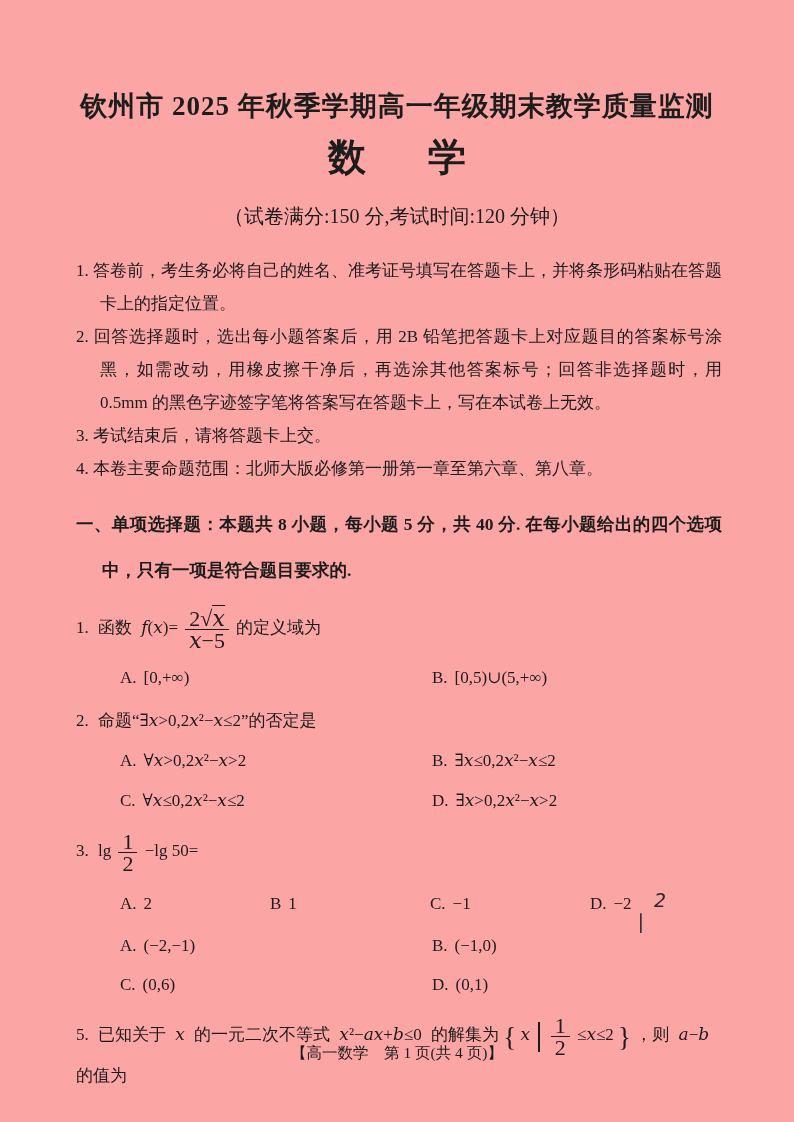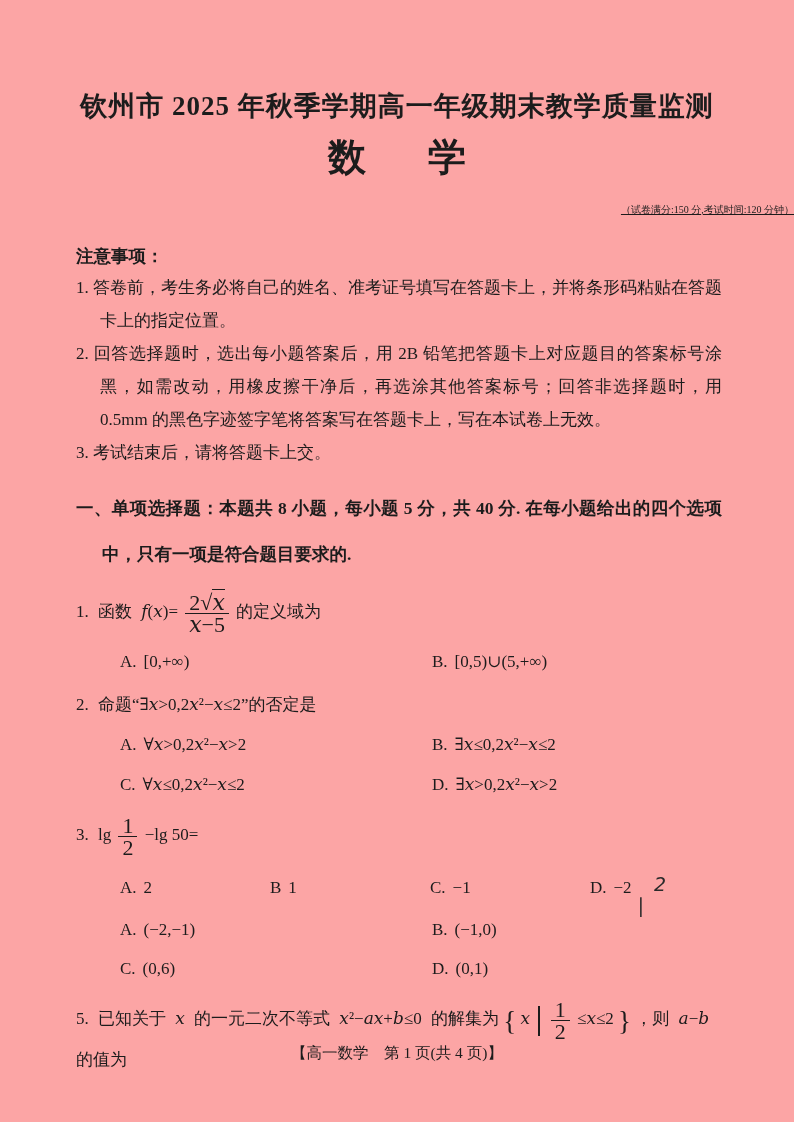--- a/index.html
+++ b/index.html
@@ -23,23 +23,22 @@
   .subject {
     margin-top:8px;
     display:flex;
     justify-content:center;
     gap:62px;
     font-size:38px;
     font-weight:700;
   }
   .subtitle {
     margin-top:20px;
-    text-align:right;
-    font-size:10px;
-    text-decoration:underline;
+    text-align:center;
+    font-size:20px;
   }
   
   .notice {
     margin:24px 72px 0 76px;
     font-size:17px;
   }
   .notice-head {
     font-size:17.5px;
     font-weight:700;
     line-height:30px;
@@ -113,24 +112,24 @@
   <div class="title">钦州市 2025 年秋季学期高一年级期末教学质量监测</div>
 
   <div class="subject">
     <span>数</span>
     <span>学</span>
   </div>
 
   <div class="subtitle">（试卷满分:150 分,考试时间:120 分钟）</div>
 
   <div class="notice">
-    <div class="notice-head">注意事项：</div>
     <div class="notice-item">1. 答卷前，考生务必将自己的姓名、准考证号填写在答题卡上，并将条形码粘贴在答题卡上的指定位置。</div>
     <div class="notice-item">2. 回答选择题时，选出每小题答案后，用 2B 铅笔把答题卡上对应题目的答案标号涂黑，如需改动，用橡皮擦干净后，再选涂其他答案标号；回答非选择题时，用 0.5mm 的黑色字迹签字笔将答案写在答题卡上，写在本试卷上无效。</div>
     <div class="notice-item">3. 考试结束后，请将答题卡上交。</div>
+    <div class="notice-item">4. 本卷主要命题范围：北师大版必修第一册第一章至第六章、第八章。</div>
   </div>
 
   <div class="section-head">一、单项选择题：本题共 8 小题，每小题 5 分，共 40 分. 在每小题给出的四个选项中，只有一项是符合题目要求的.</div>
 
   <div class="q">
     <div class="stem">
       <span>1.</span><span class="gap"></span>
       <span>函数</span><span class="gap"></span>
       <span class="math"><i>f</i>(<i>x</i>)=</span>
       <span class="frac">

